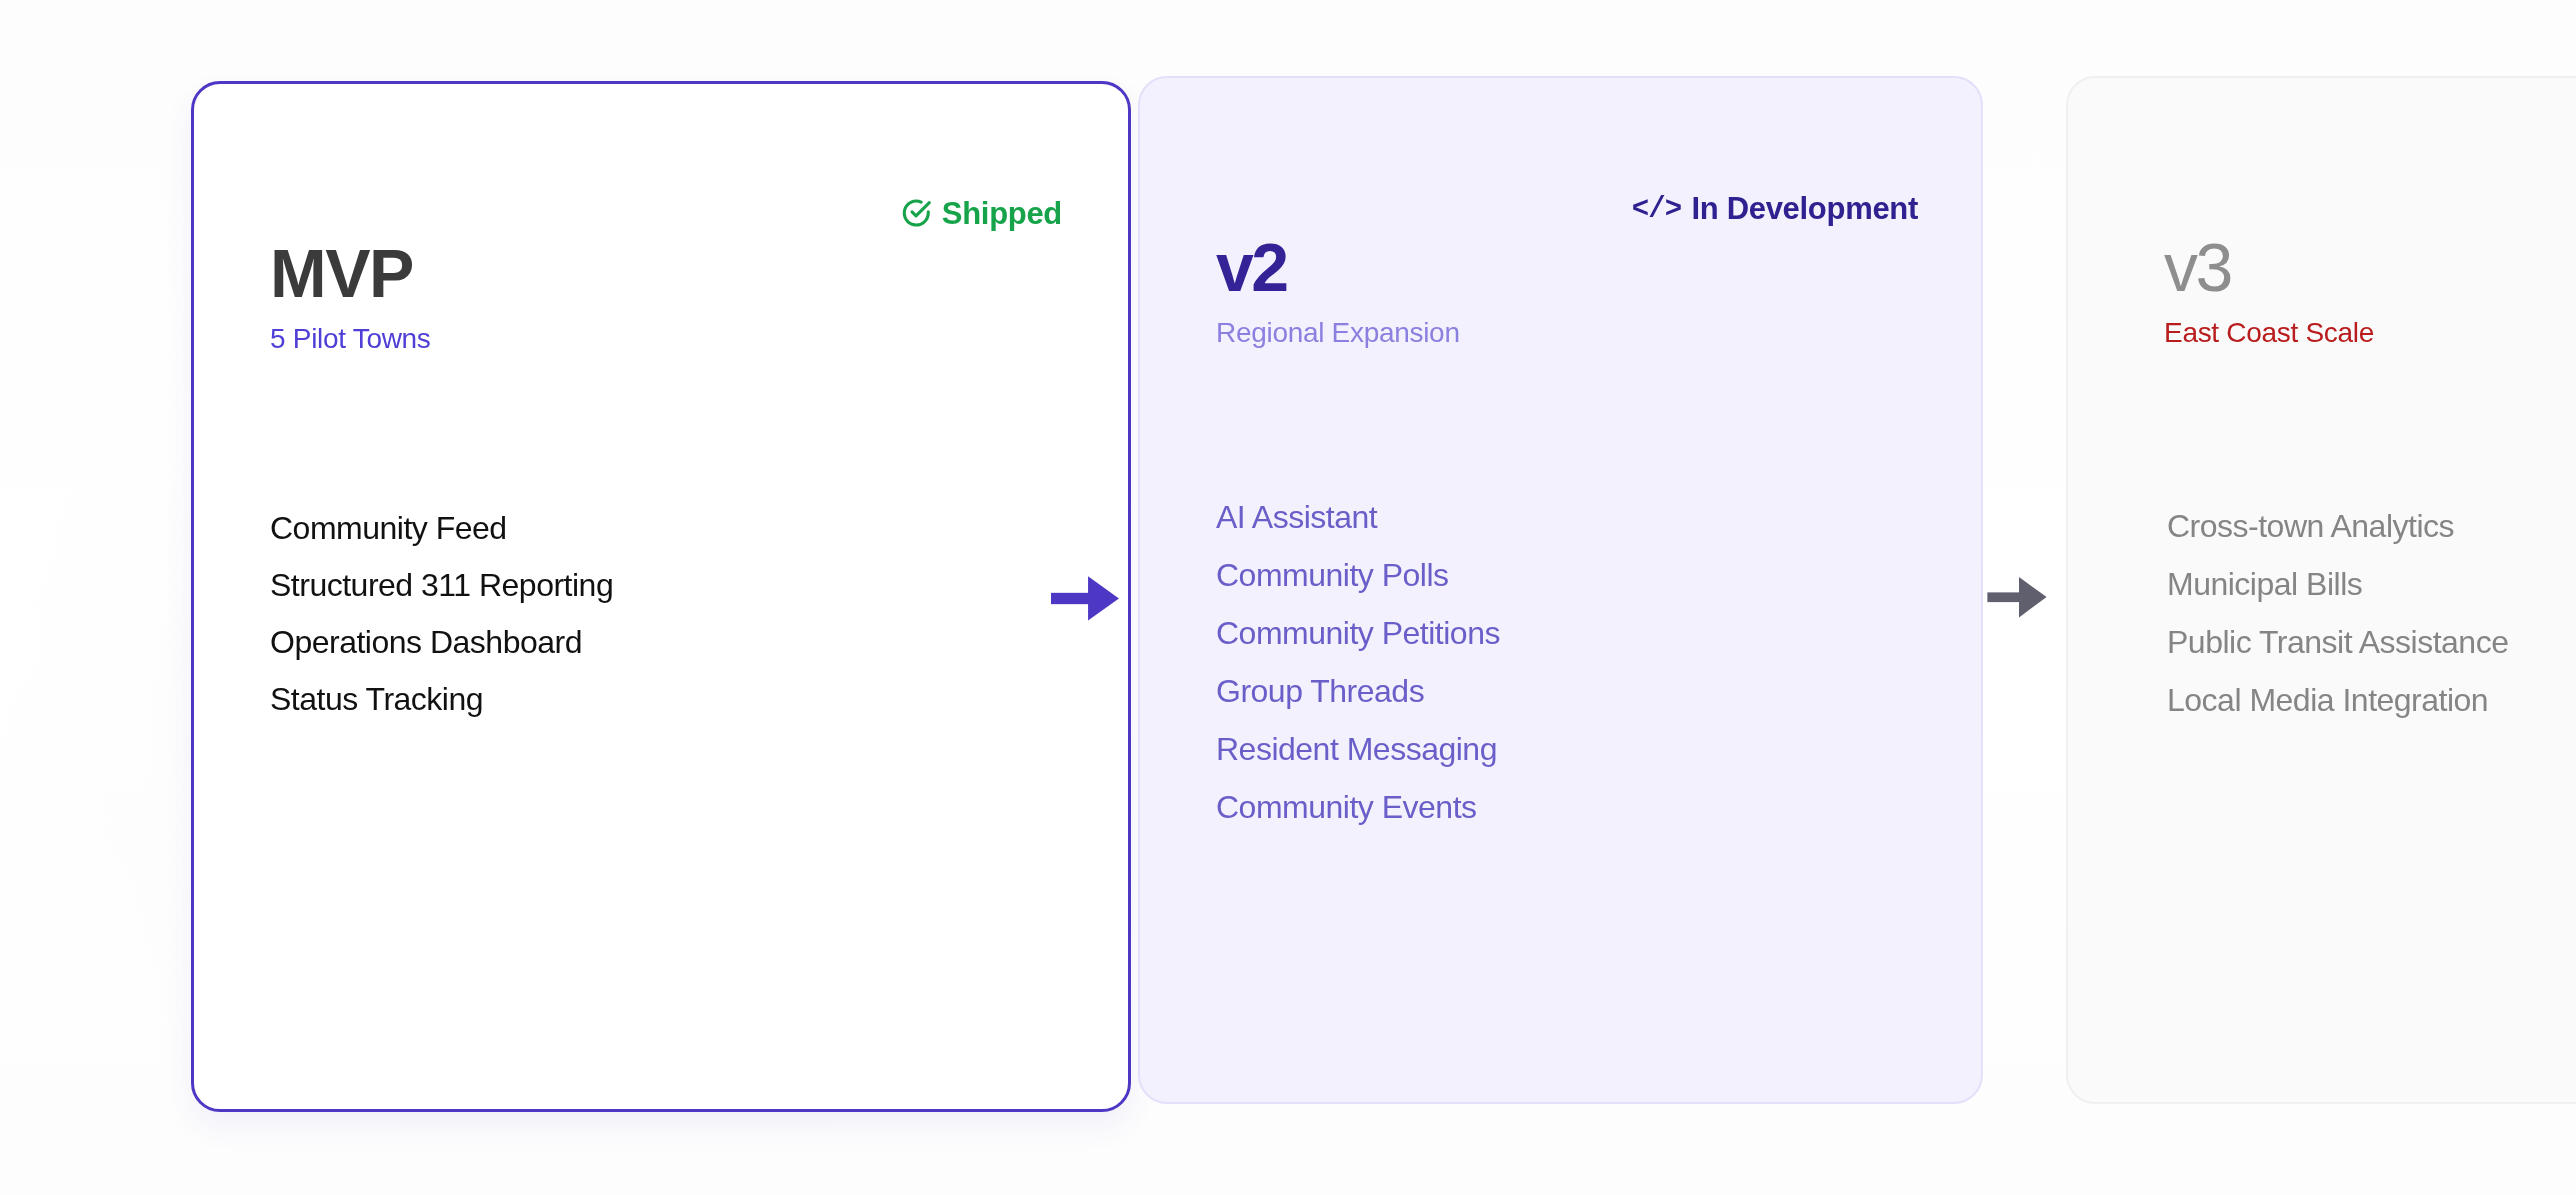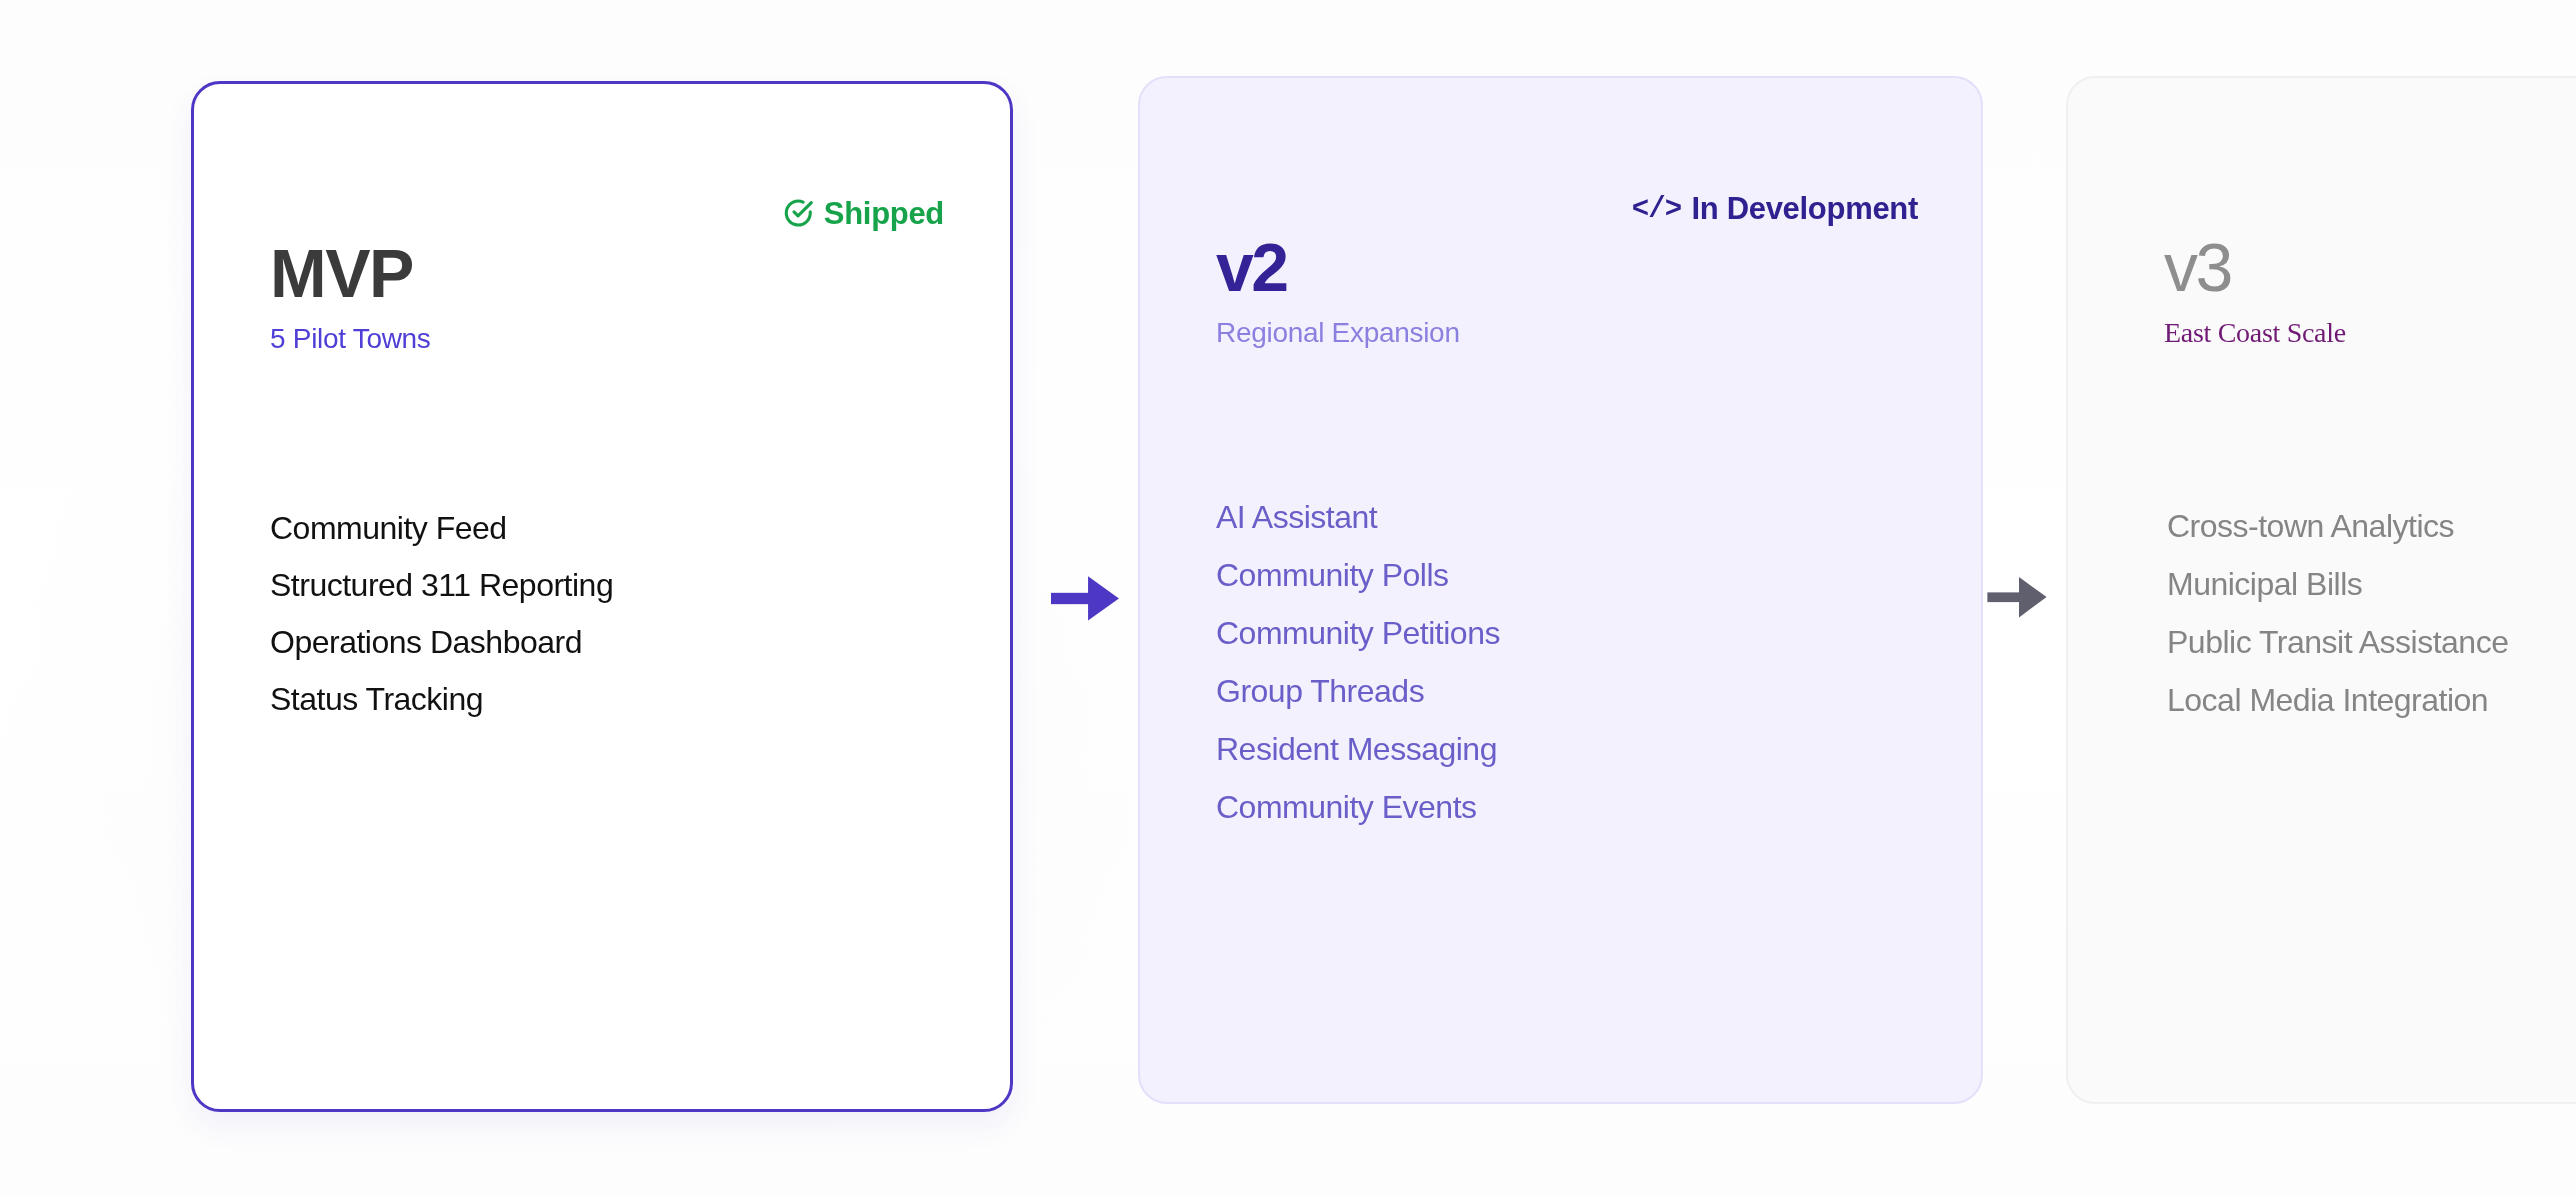--- a/index.html
+++ b/index.html
@@ -22,21 +22,21 @@
   }
 
   
   .card {
     position:absolute;
     border-radius:29px;
   }
 
   #card-mvp {
     left:191px; top:81px;
-    width:822px; height:1031px;
+    width:940px; height:1031px;
     background:#ffffff;
     border:3.6px solid #4c38c4;
     box-shadow:0 13.4px 31px rgba(76,56,196,0.07);
   }
 
   #card-v2 {
     left:1138px; top:76px;
     width:845px; height:1028px;
     background:#f2f1fd;
     border:2.6px solid #e2e0fa;
@@ -94,21 +94,21 @@
   #title-v3  { color:#8e8e8e; font-weight:400; }
 
   .version-subtitle {
     margin-top:15.5px;
     font-size:28px;
     font-weight:500;
     letter-spacing:-0.3px;
   }
   #subtitle-mvp { color:#4f3fd6; }
   #subtitle-v2  { color:#8b7fe0; }
-  #subtitle-v3  { color:#701a75;font-family:Liberation Serif, serif; }
+  #subtitle-v3  { color:#b91c1c; }
 
   
   .feature-list { position:absolute; display:flex; flex-direction:column; }
 
   #features-mvp { left:76px; top:428px; gap:23px; }
   #features-v2  { left:76px; top:423px; gap:24px; }
   #features-v3  { left:99px; top:432px; gap:24px; }
 
   .feature-item {
     font-size:32px;

